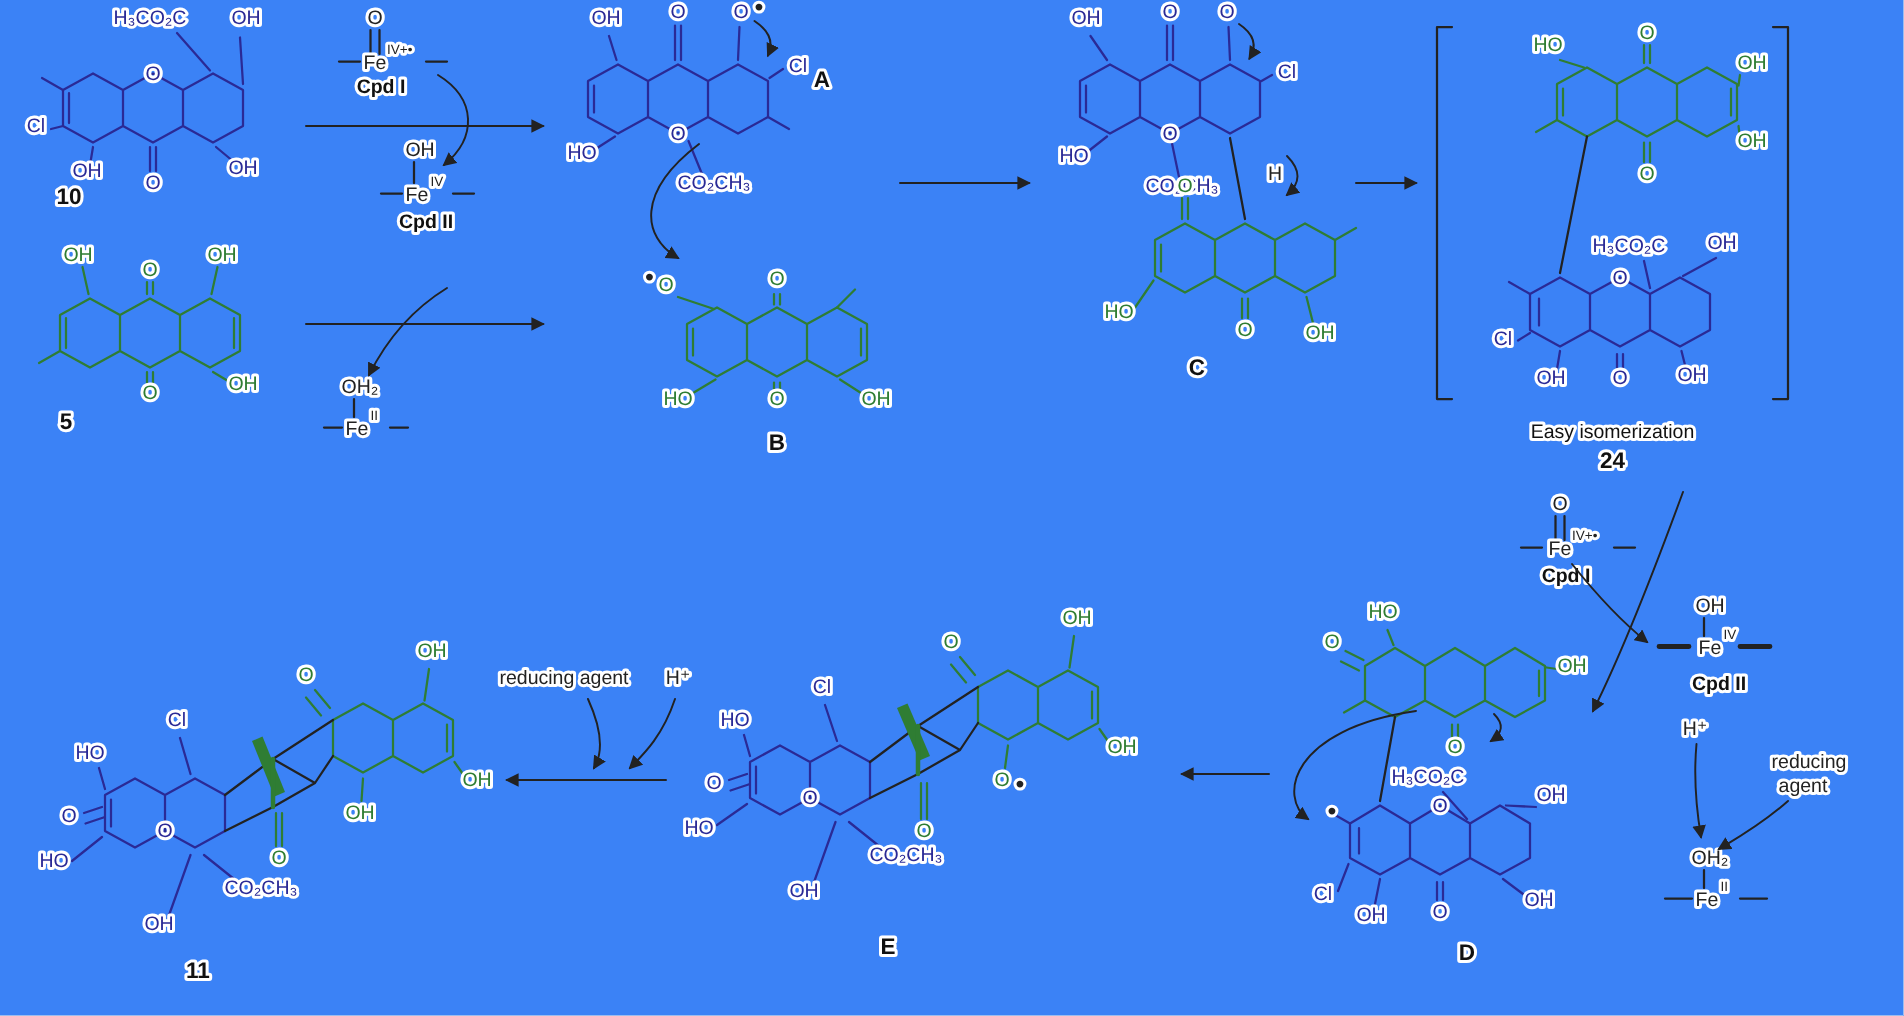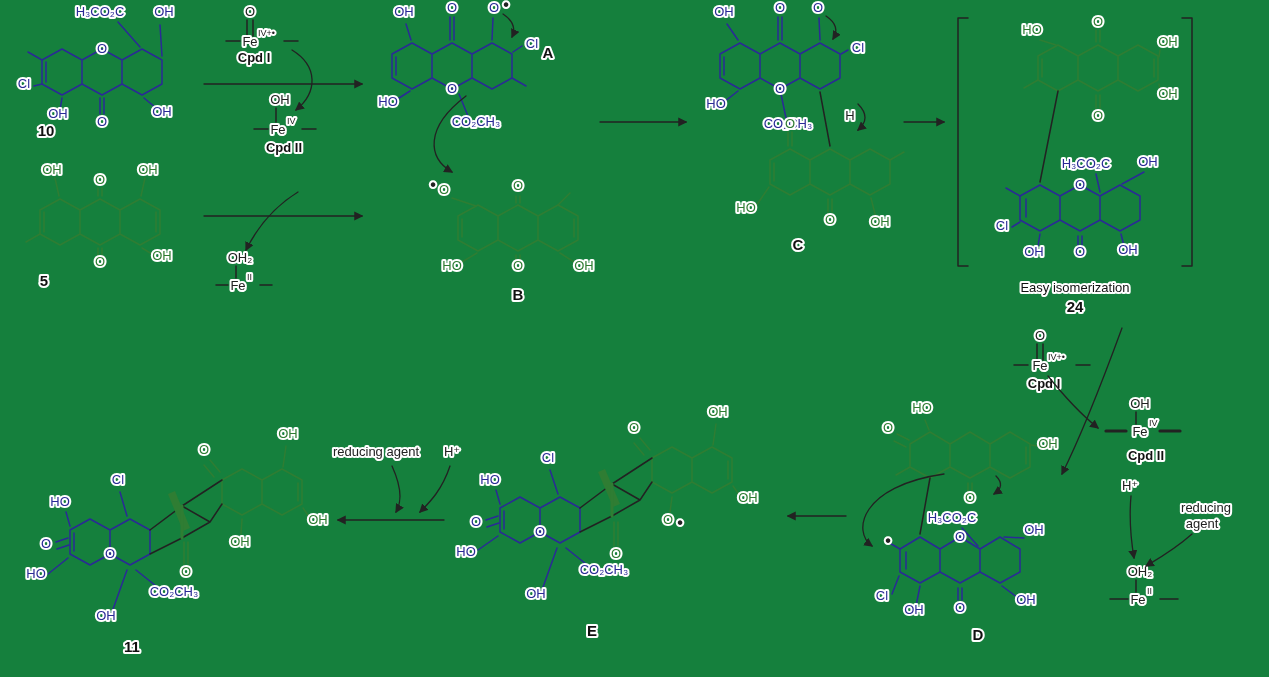--- a/index.html
+++ b/index.html
@@ -1,17 +1,17 @@
 <!DOCTYPE html>
 <html><head>
 <meta charset="utf-8">
 <style>
   *{box-sizing:border-box}
   html,body{margin:0;padding:0;background:#e9e9e9}
-  .canvas{position:relative;width:1269px;height:677px;background:#15803d;overflow:hidden;font-family:"Liberation Sans","DejaVu Sans",sans-serif}
+  .canvas{position:relative;width:1269px;height:677px;background:#3b82f6;overflow:hidden;font-family:"Liberation Sans","DejaVu Sans",sans-serif}
   svg{display:block}
   svg text{font-family:"Liberation Sans","DejaVu Sans",sans-serif;font-size:13px;fill:#222222;text-anchor:middle;paint-order:stroke;stroke:#ffffff;stroke-width:4px;stroke-linejoin:round}
   svg text.b{fill:#2a2a96}
   svg text.g{fill:#2f7d33}
   svg text.sup{font-size:9px;text-anchor:start}
   svg text.dot{font-size:16px;font-weight:bold}
   svg text.lbl{font-size:15px;font-weight:bold;fill:#111111}
   svg text.cpd{font-size:13px;font-weight:bold;fill:#111111}
   svg text.note{font-size:13px;fill:#111111}
   .bd{fill:none;stroke-width:1.5;stroke-linecap:round;stroke-linejoin:round}

